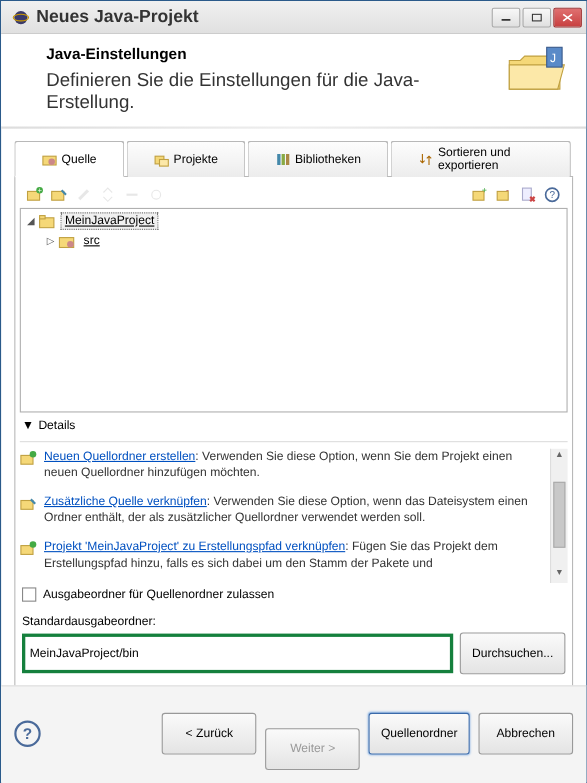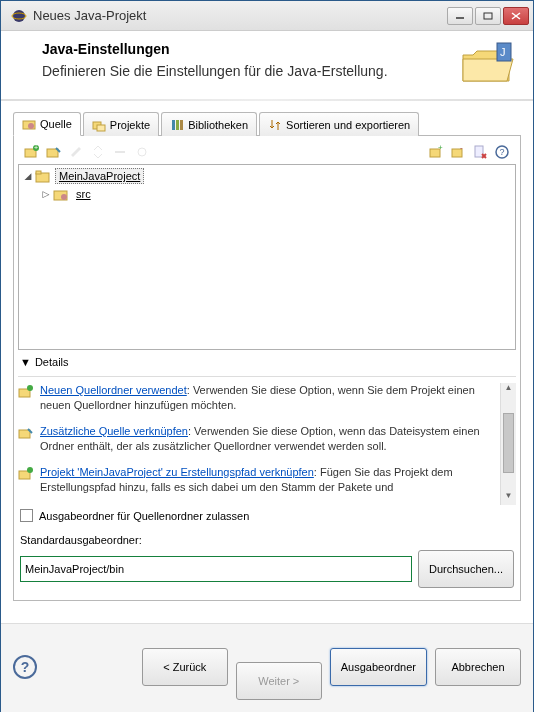--- a/index.html
+++ b/index.html
@@ -1,30 +1,30 @@
 <!DOCTYPE html>
 <html><head>
 <meta charset="utf-8">
 <style>
 * { box-sizing: border-box; margin: 0; padding: 0; }
 body { font-family: "Segoe UI", Tahoma, sans-serif; font-size: 11px; background: #fff; width: 534px; height: 712px; overflow: hidden; border: 1px solid #2a5a8a; }
 .titlebar { height: 30px; background: linear-gradient(to bottom, #f0f0f0, #e0e0e0); display: flex; align-items: center; padding: 0 4px; border-bottom: 1px solid #ccc; }
 .titlebar .eclipse-icon { width: 16px; height: 16px; margin: 0 6px; }
-.titlebar .title { flex: 1; font-size: 13px; color: #333; }
+.titlebar .title { flex: 1; font-size: 16px; color: #333; font-weight: bold; }
 .tbtn { width: 26px; height: 18px; border: 1px solid #aaa; background: linear-gradient(to bottom,#f8f8f8,#e0e0e0); margin-left: 2px; display: flex; align-items: center; justify-content: center; border-radius: 2px; }
 .tbtn.close { background: linear-gradient(to bottom,#e07070,#c84040); border-color:#a03030; color:#fff; }
 .header { padding: 10px 16px 12px 16px; background: #fff; display: flex; }
 .header-text { flex: 1; margin-left: 25px; }
 .header h1 { font-size: 14px; font-weight: bold; color: #000; margin-bottom: 6px; }
-.header .desc { font-size: 14px; color: #333; }
+.header .desc { font-size: 17px; color: #333; }
 .header-icon { margin-left: 8px; }
 .separator { height: 2px; background: linear-gradient(to right,#ddd,#eee,#ddd); }
 .content { padding: 10px 12px 4px 12px; }
 .tabs { display: flex; border-bottom: 1px solid #b8b8b8; }
-.tab { padding: 4px 8px; display: flex; align-items: center; gap: 4px; border: 1px solid #b8b8b8; border-bottom: none; background: linear-gradient(to bottom,#fdfdfd,#ececec); margin-right: 2px; border-radius: 3px 3px 0 0; font-size: 11px; cursor: pointer; position: relative; top: 1px; }
+.tab { padding: 4px 24px; display: flex; align-items: center; gap: 4px; border: 1px solid #b8b8b8; border-bottom: none; background: linear-gradient(to bottom,#fdfdfd,#ececec); margin-right: 2px; border-radius: 3px 3px 0 0; font-size: 11px; cursor: pointer; position: relative; top: 1px; }
 .tab.active { background: #fff; border-bottom: 1px solid #fff; }
 .tab-icon { width: 14px; height: 14px; }
 .panel { border: 1px solid #b8b8b8; border-top: none; padding: 4px; background: #fff; }
 .toolbar { display: flex; align-items: center; padding: 2px 4px; gap: 2px; }
 .toolbar .spacer { flex: 1; }
 .tbicon { width: 20px; height: 20px; display: flex; align-items: center; justify-content: center; border-radius: 2px; }
 .tbicon.disabled { opacity: 0.45; }
 .tree { border: 1px solid #b0b0b0; height: 186px; padding: 2px; overflow: auto; background: #fff; }
 .tree-row { display: flex; align-items: center; height: 18px; font-size: 11px; }
 .expander { width: 14px; text-align: center; color: #555; font-size: 9px; cursor: pointer; }
@@ -37,21 +37,21 @@
 .detail-text { font-size: 11px; line-height: 1.4; color: #333; }
 .detail-text a { color: #0050c0; text-decoration: underline; }
 .scrollbar { width: 16px; background: #f0f0f0; border-left: 1px solid #ddd; position: absolute; right: 0; top: 0; bottom: 0; }
 .scrollbar .thumb { background: #c8c8c8; border: 1px solid #aaa; margin: 16px 2px; height: 60px; }
 .details-container { position: relative; border: none; }
 .details-scroll { padding-right: 18px; max-height: 160px; overflow: hidden; }
 .checkbox-row { display: flex; align-items: center; gap: 6px; padding: 4px 2px; font-size: 11px; }
 .checkbox { width: 13px; height: 13px; border: 1px solid #888; background: #fff; }
 .output-label { padding: 8px 2px 4px 2px; font-size: 11px; }
 .output-row { display: flex; gap: 6px; align-items: center; padding: 0 2px 8px 2px; }
-.output-input { flex: 1; border: 1px solid #15803d; padding: 3px 4px; font-size: 11px; height: 26px; }
+.output-input { flex: 1; border: 3px solid #15803d; padding: 3px 4px; font-size: 11px; height: 36px; }
 .btn { border: 1px solid #999; background: linear-gradient(to bottom,#fafafa,#e4e4e4); padding: 3px 10px; font-size: 11px; border-radius: 3px; cursor: pointer; height: 38px; }
 .footer { position: absolute; bottom: 0; left: 1px; right: 1px; padding: 10px 12px 12px 12px; border-top: 1px solid #ddd; background: #f4f4f4; display: flex; align-items: center; gap: 8px; }
 .footer .help { width: 24px; height: 24px; border: 2px solid #4a6a9a; border-radius: 50%; display: flex; align-items: center; justify-content: center; color: #4a6a9a; font-weight: bold; font-size: 14px; cursor: pointer; }
 .footer .spacer { flex: 1; }
 .footer .btn { min-width: 86px; }
 .footer .btn.disabled { color: #999; margin-top: 28px; }
 .footer .btn.primary { border-color: #3a6aaa; box-shadow: 0 0 2px #6aa0e0; }
 .details-rule { border: none; border-top: 1px solid #ddd; margin: 4px 0 6px 0; }
 </style>
 </head>
@@ -220,21 +220,21 @@
     </div>
     <hr class="details-rule">
 
     <div class="details-container">
       <div class="details-scroll">
         <div class="detail-item">
           <div class="detail-icon"><svg width="16" height="16">
                 <rect x="1" y="5" width="11" height="8" fill="#f5d878" stroke="#c0a040"></rect>
                 <circle cx="12" cy="4" r="3" fill="#4a4"></circle>
               </svg></div>
-          <div class="detail-text"><a href="#">Neuen Quellordner verwendet</a><span>: Verwenden Sie diese Option, wenn Sie dem Projekt einen neuen Quellordner hinzufügen möchten.</span></div>
+          <div class="detail-text"><a href="#">Neuen Quellordner erstellen</a><span>: Verwenden Sie diese Option, wenn Sie dem Projekt einen neuen Quellordner hinzufügen möchten.</span></div>
         </div>
         <div class="detail-item">
           <div class="detail-icon"><svg width="16" height="16">
                 <rect x="1" y="5" width="11" height="8" fill="#f5d878" stroke="#c0a040"></rect>
                 <path d="M10 4 L14 8" stroke="#48a" stroke-width="2"></path>
               </svg></div>
           <div class="detail-text"><a href="#">Zusätzliche Quelle verknüpfen</a><span>: Verwenden Sie diese Option, wenn das Dateisystem einen Ordner enthält, der als zusätzlicher Quellordner verwendet werden soll.</span></div>
         </div>
         <div class="detail-item">
           <div class="detail-icon"><svg width="16" height="16">
@@ -262,15 +262,15 @@
       <button class="btn">Durchsuchen...</button>
     </div>
   </div>
 </div>
 
 <div class="footer">
   <div class="help">?</div>
   <div class="spacer"></div>
   <button class="btn">&lt; Zurück</button>
   <button class="btn disabled">Weiter &gt;</button>
-  <button class="btn primary">Ausgabeordner</button>
+  <button class="btn primary">Quellenordner</button>
   <button class="btn">Abbrechen</button>
 </div>
 
 </body></html>

